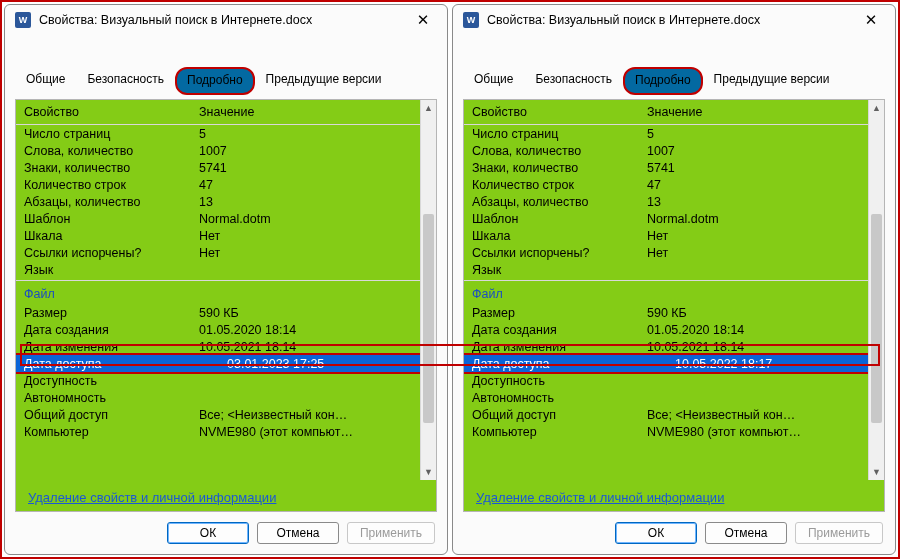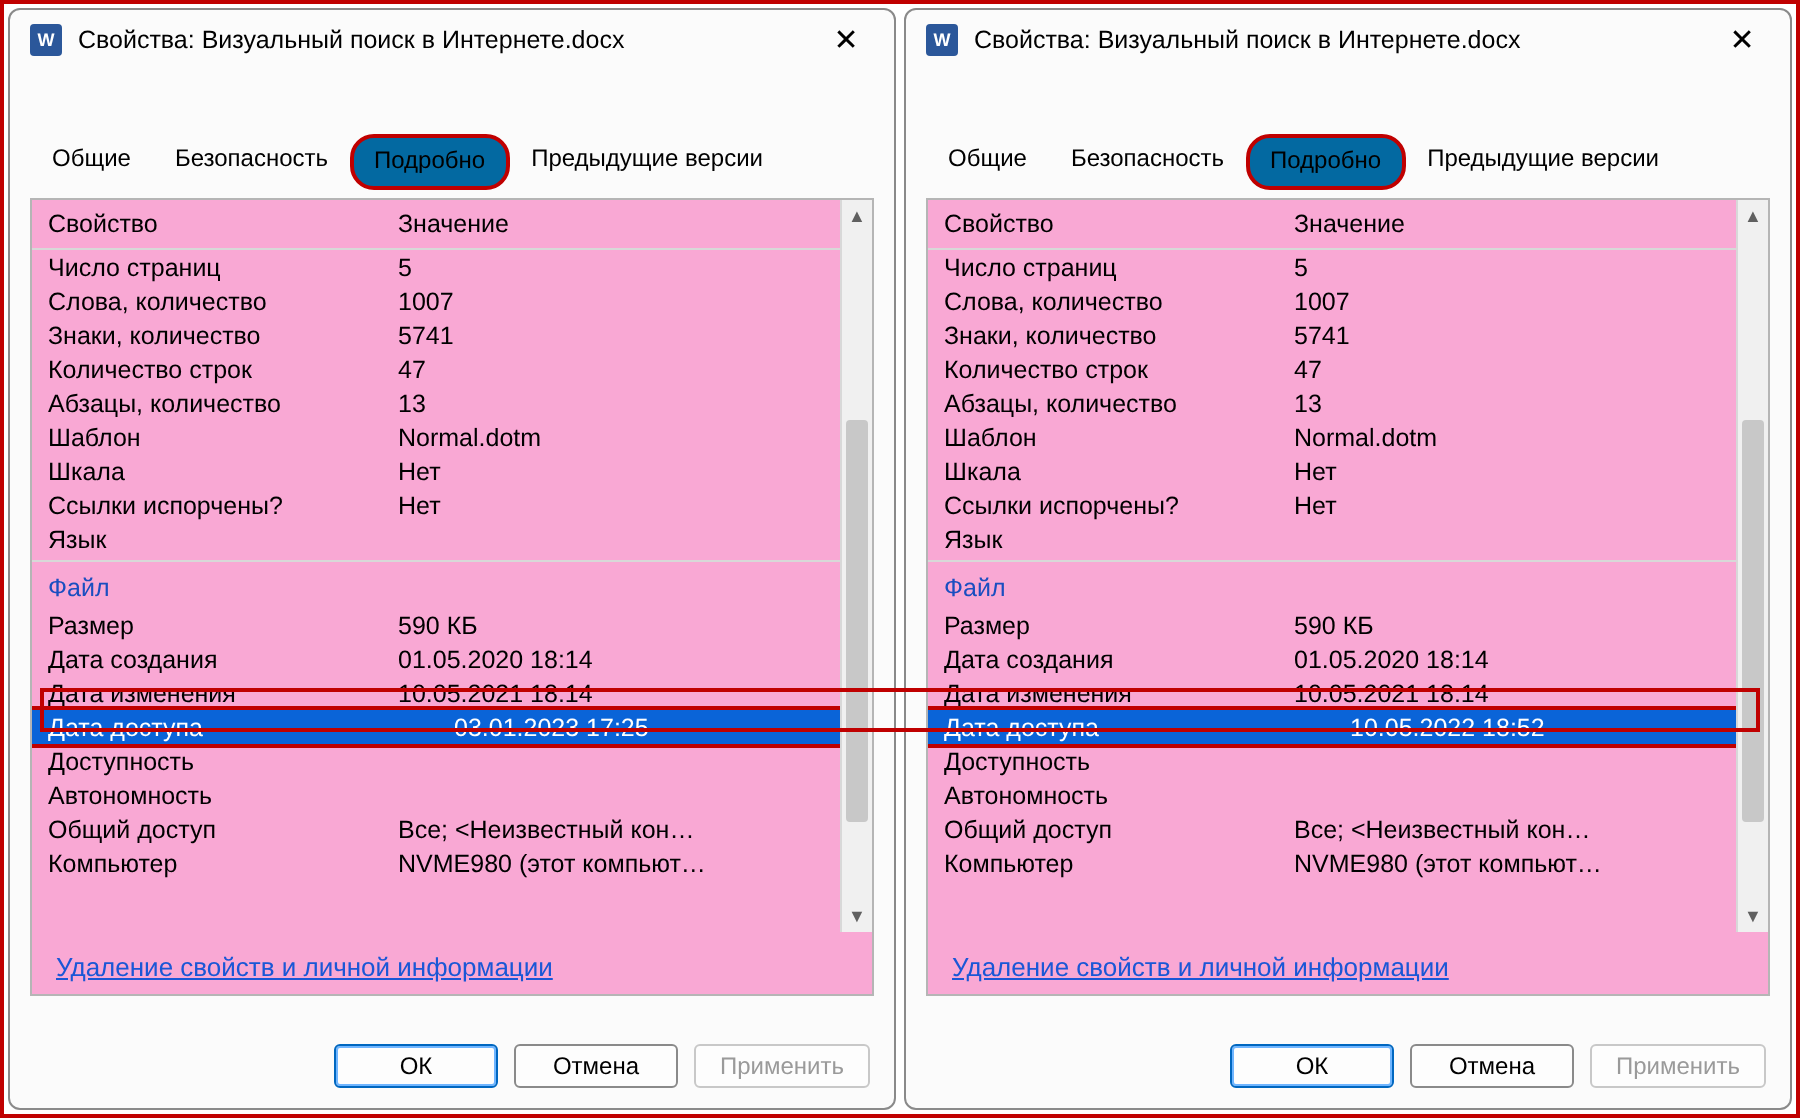--- a/index.html
+++ b/index.html
@@ -68,23 +68,23 @@
     border: 1px solid transparent;
     border-bottom: none;
   }
   .tab.active {
     border: 2px solid #c00000;
     border-radius: 12px;
     background: #0369a1;
   }
   .panel {
     flex: 1;
-    margin: 4px 10px 18px 10px;
+    margin: 4px 10px 4px 10px;
     border: 1px solid #b5b5b5;
-    background: #f9a8d4;
+    background: #84cc16;
     display: flex;
     flex-direction: column;
     overflow: hidden;
   }
   .grid-wrap {
     flex: 1;
     overflow: hidden;
     position: relative;
   }
   .grid {
@@ -362,21 +362,21 @@
           <div class="row">
               <div class="c1">Дата создания</div>
               <div class="c2">01.05.2020 18:14</div>
             </div>
           <div class="row">
               <div class="c1">Дата изменения</div>
               <div class="c2">10.05.2021 18:14</div>
             </div>
           <div class="row selected highlight-box">
               <div class="c1">Дата доступа</div>
-              <div class="c2">10.05.2022 18:52</div>
+              <div class="c2">10.05.2022 18:17</div>
             </div>
           <div class="row">
               <div class="c1">Доступность</div>
               <div class="c2"></div>
             </div>
           <div class="row">
               <div class="c1">Автономность</div>
               <div class="c2"></div>
             </div>
           <div class="row">

